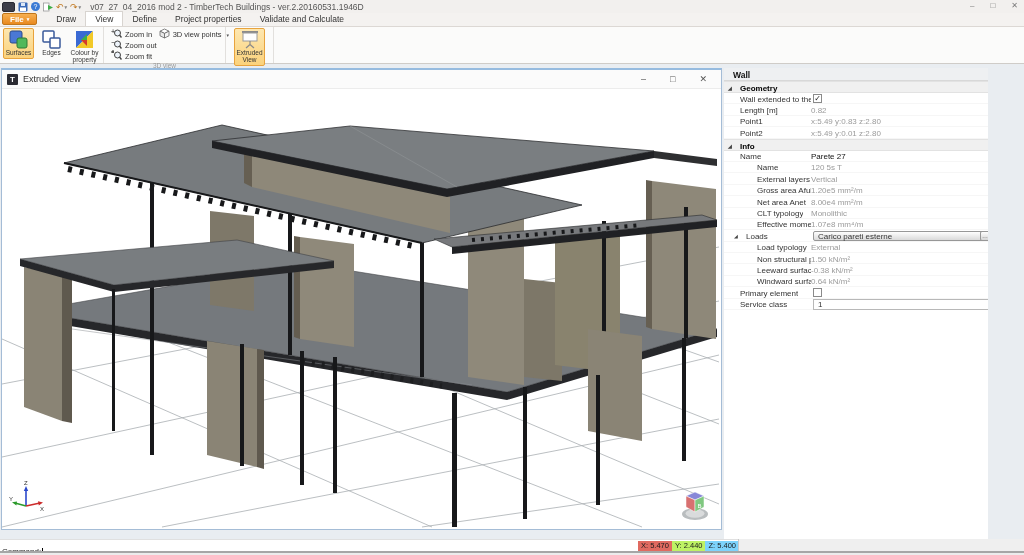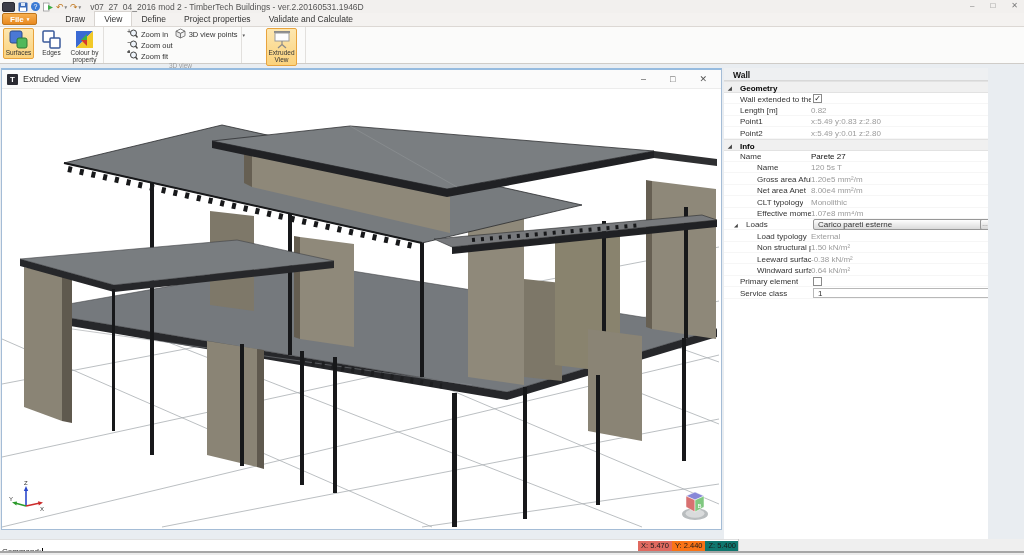--- a/index.html
+++ b/index.html
@@ -13,27 +13,27 @@
   .qicon { display:inline-flex; align-items:center; height:11px; }
   .qicon i { font-style:normal; font-size:9px; line-height:10px; color:#c07820; }
   .qicon.help i { color:#fff; background:#3a7ad4; border-radius:50%; width:9px; height:9px; font-size:7px; text-align:center; line-height:9px; }
   .qcaret { font-size:5px; color:#888; margin-left:1px; }
   .title-text { margin-left:9px; white-space:nowrap; }
   .win-controls { position:absolute; right:6px; top:1px; display:flex; gap:16px; color:#7a7a7a; font-size:8px; }
   .win-controls span { cursor:default; }
 
   
   .tabrow { position:absolute; top:13px; left:0; right:0; height:14px; background:#f4f2f0; border-bottom:1px solid #dcd8d4; display:flex; align-items:flex-end; font-size:8.5px; color:#333; }
-  .file-btn { margin:0 19px 1px 2px; height:12px; padding:0 7px; background:linear-gradient(#f7b052,#e8891f); border:1px solid #c0761c; border-radius:2px; color:#fff; display:flex; align-items:center; gap:3px; font-size:8px; font-weight:bold; }
+  .file-btn { margin:0 10px 1px 2px; height:12px; padding:0 7px; background:linear-gradient(#f7b052,#e8891f); border:1px solid #c0761c; border-radius:2px; color:#fff; display:flex; align-items:center; gap:3px; font-size:8px; font-weight:bold; }
   .file-btn .fcaret { font-size:5px; }
   .tab { padding:2px 9px 2px 9px; }
   .tab.active { background:#fff; border:1px solid #d8d4d0; border-bottom:none; }
 
   
-  .ribbon { position:absolute; top:27px; left:0; right:0; height:37px; background:#fbfbfa; border-bottom:1px solid #cfccc8; display:flex;gap:16px; }
+  .ribbon { position:absolute; top:27px; left:0; right:0; height:37px; background:#fbfbfa; border-bottom:1px solid #cfccc8; display:flex; }
   .rgroup { position:relative; height:100%; border-right:1px solid #e2e0dd; display:flex; flex-direction:column; }
   .rgroup-body { flex:1; display:flex; align-items:flex-start; padding:1px 3px 0 3px; gap:2px; }
   .rgroup-label { height:10px; font-size:6.5px; color:#9a9a9a; text-align:center; line-height:9px; }
   .bigbtn { width:31px; display:flex; flex-direction:column; align-items:center; font-size:6.5px; color:#333; text-align:center; padding:1px 0; border-radius:2px; border:1px solid transparent; }
   .bigbtn .lbl { line-height:1.05; }
   .bigbtn.selected { background:linear-gradient(#fde7b0,#fbd27c); border-color:#e8a33d; }
   .smallcol { display:flex; flex-direction:column; gap:2px; padding-top:2px; }
   .smallbtn { display:flex; align-items:center; gap:3px; height:9px; font-size:7.5px; color:#333; white-space:nowrap; }
   .smallbtn .scaret { font-size:5px; color:#555; margin-left:2px; }
 
@@ -66,21 +66,21 @@
   .swatch { width:7px; height:7px; background:#2323cc; border:1px solid #1515a0; margin-right:3px; flex:none; }
   .ellipsisbtn { position:absolute; right:-2px; top:0.5px; width:10px; height:10.5px; background:linear-gradient(#fefefe,#d6d6d6); border:1px solid #979797; border-radius:2px; font-size:6px; text-align:center; line-height:8px; color:#333; }
   .selectbox { position:absolute; left:89px; top:0.5px; width:201px; height:10.5px; background:#fff; border:1px solid #b8b8b8; display:flex; align-items:center; padding:0 4px; }
   .selcaret { margin-left:auto; font-size:5px; color:#888; }
 
   
   .cmdrow { position:absolute; top:539px; left:0; width:738px; height:24px; background:#fff; border-top:1px solid #e0e0e0; display:flex; align-items:center; font-size:8px; color:#222; padding-left:2px; }
   .cmdcaret { width:1px; height:8px; background:#000; margin-left:1px; }
   .coords { position:absolute; left:638px; top:1px; display:flex; font-size:7.5px; height:10px; line-height:10px; }
   .coord { padding:0 3px; color:#1a1a1a; white-space:nowrap; }
-  .cx { background:#e06a60; } .cy { background:#f97316; } .cz { background:#0f766e; }
+  .cx { background:#e06a60; } .cy { background:#bef264; } .cz { background:#7dd3fc; }
   .statusrest { position:absolute; top:539px; left:738px; right:0; height:12px; background:#efefef; border-left:1px solid #c8c8c8; }
   .strip1 { position:absolute; top:551px; left:0; right:0; height:2px; background:#a6a6a6; }
   .strip2 { position:absolute; top:553px; left:0; right:0; height:2px; background:#ececec; }
 </style>
 </head>
 <body>
 
 <div class="app">
 
   <div class="titlebar">
@@ -364,20 +364,24 @@
     </div>
     <div class="prow">
       <span class="lbl">Name</span>
       <span class="val editable">Parete 27</span>
     </div>
     <div class="prow">
       <span class="lbl ind2">Name</span>
       <span class="val">120 5s T</span>
     </div>
     <div class="prow">
+      <span class="lbl ind2">External layers</span>
+      <span class="val">Vertical</span>
+    </div>
+    <div class="prow">
       <span class="lbl ind2">Gross area Afull</span>
       <span class="val">1.20e5 mm²/m</span>
     </div>
     <div class="prow">
       <span class="lbl ind2">Net area Anet</span>
       <span class="val">8.00e4 mm²/m</span>
     </div>
     <div class="prow">
       <span class="lbl ind2">CLT typology</span>
       <span class="val">Monolithic</span>

